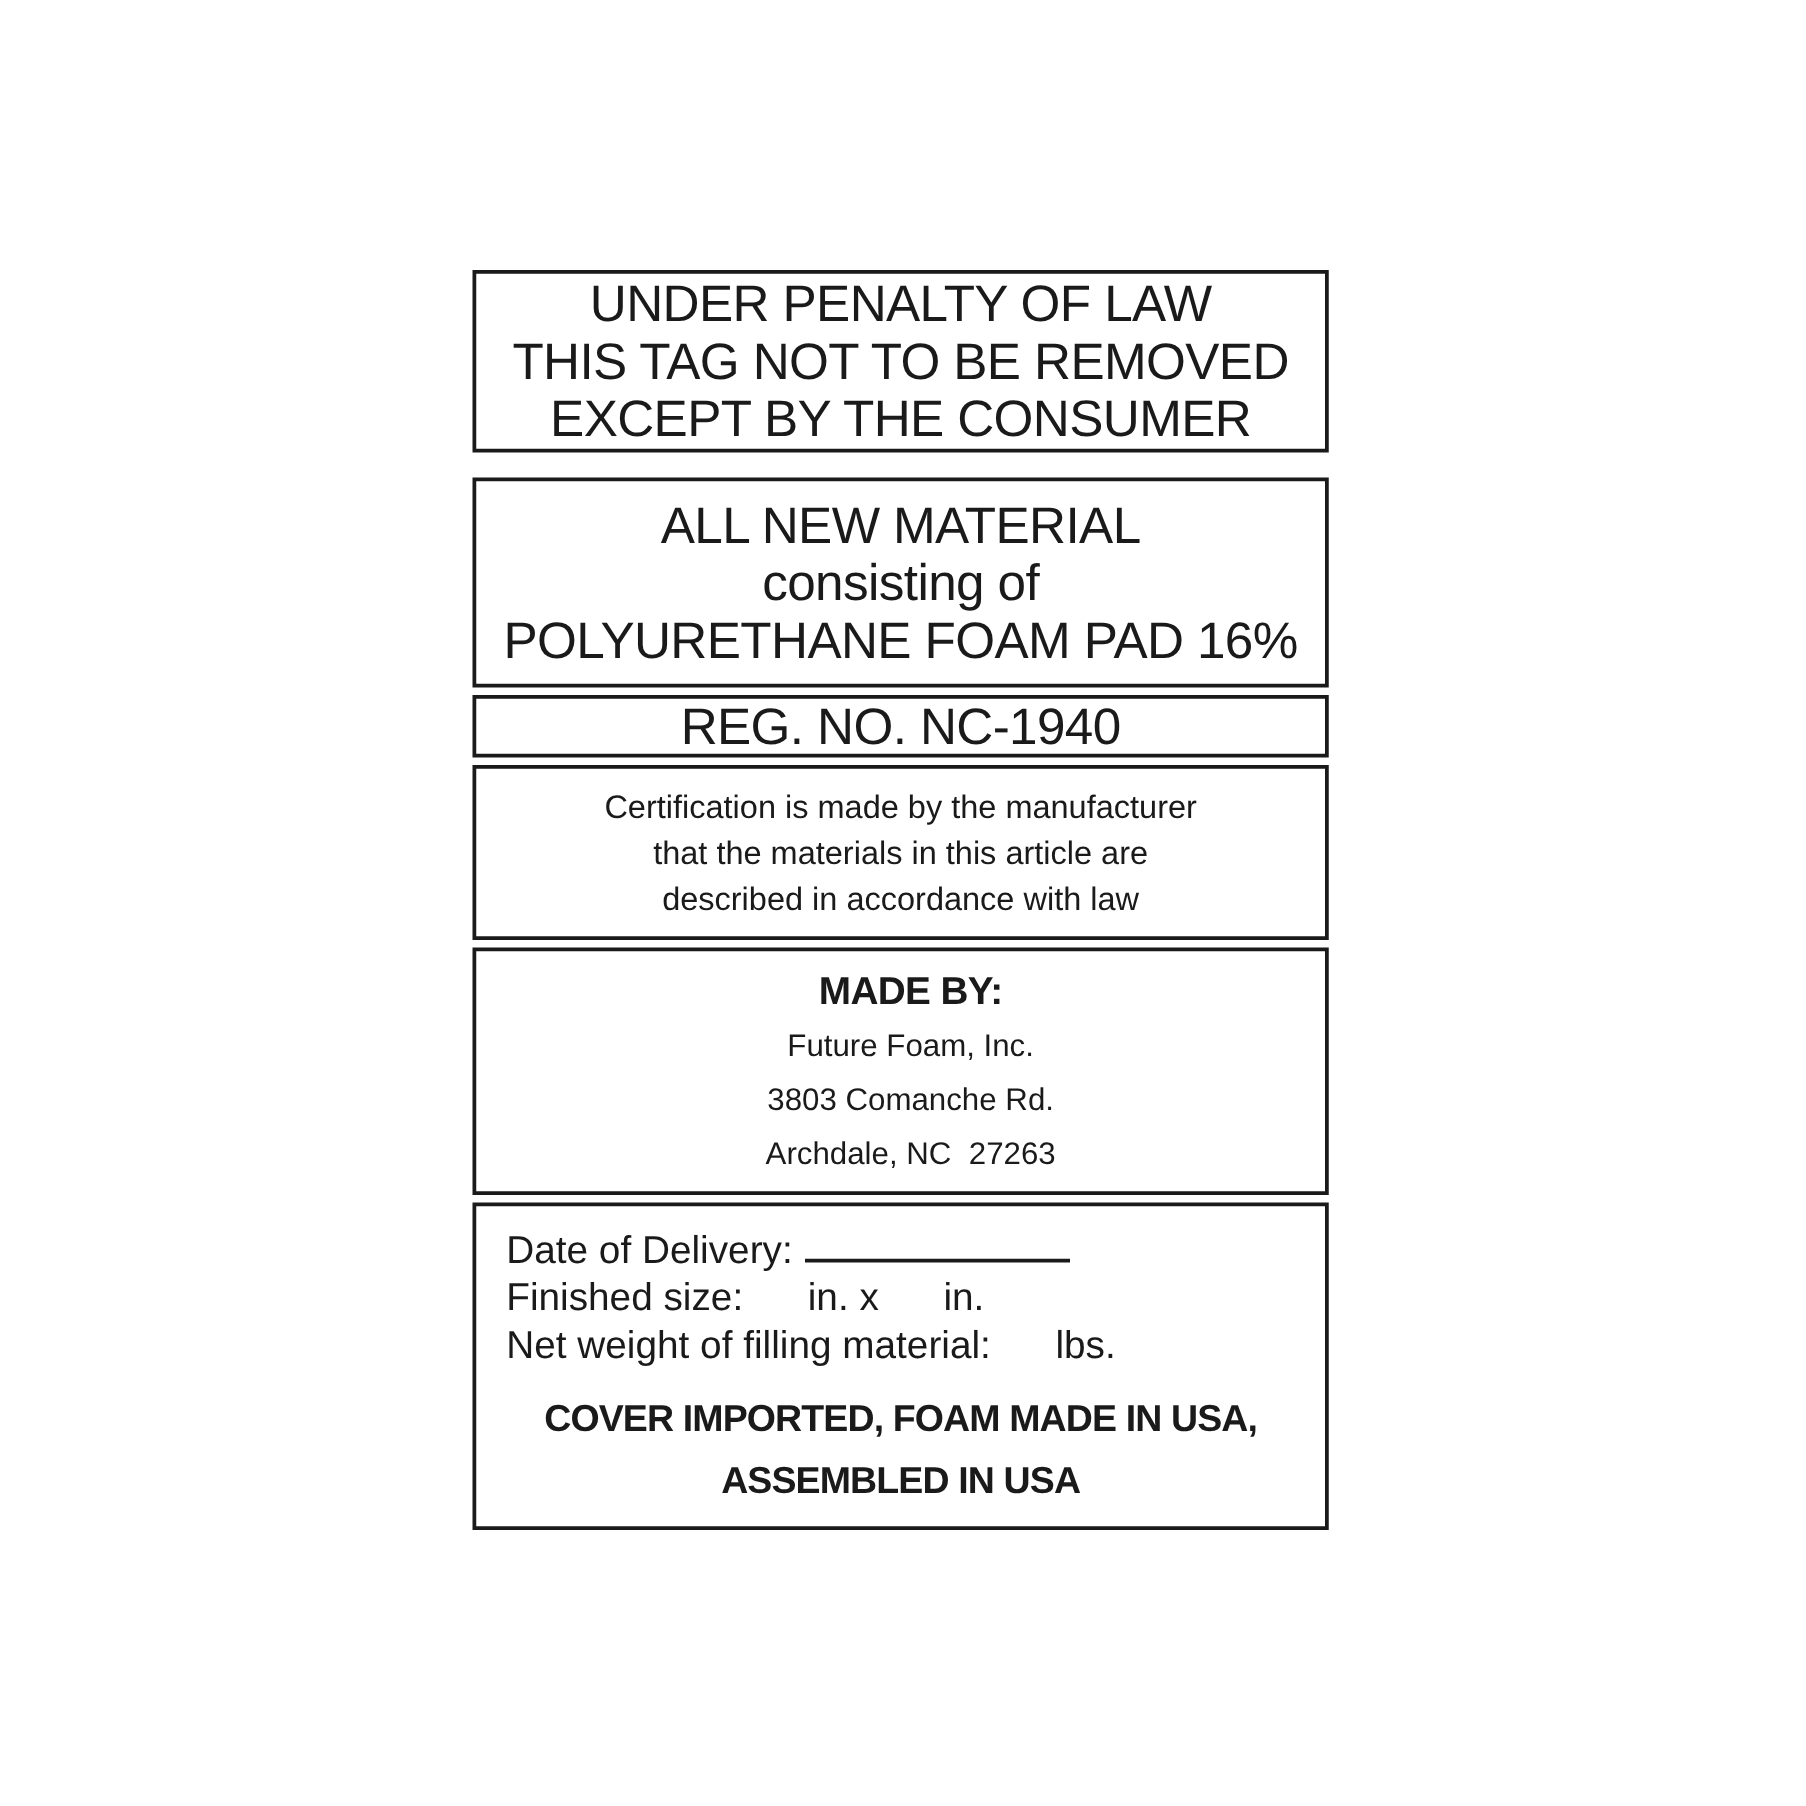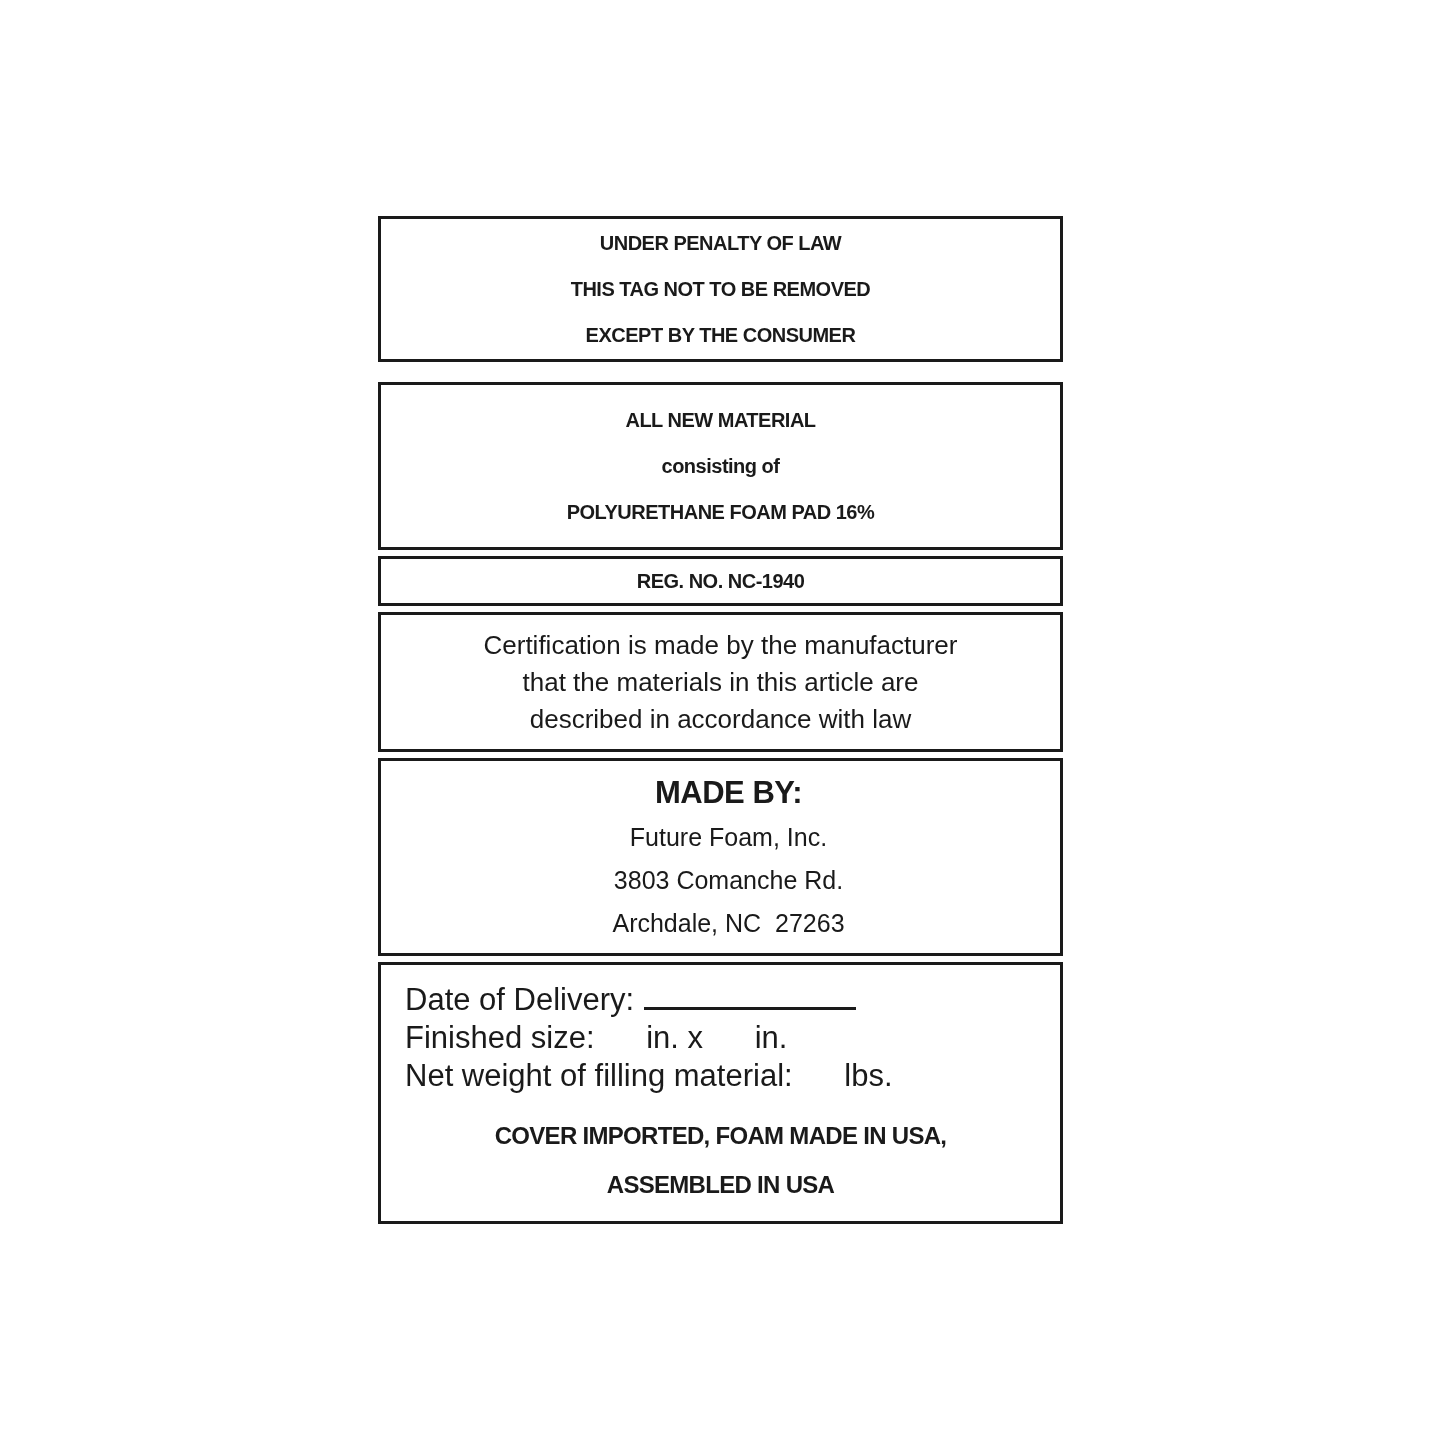--- a/index.html
+++ b/index.html
@@ -38,22 +38,22 @@
   .box:last-child { margin-bottom: 0; }
 
   .sec-penalty   { height: 146px; }
   .sec-material  { height: 168px; margin-top: 20px; }
   .sec-reg       { height: 50px;  }
   .sec-cert      { height: 140px; }
   .sec-madeby    { height: 198px; padding-left: 16px; }
   .sec-delivery  { height: 262px; justify-content: space-between; align-items: stretch; text-align: left; }
 
   .headline {
-    font-weight: 700;
-    font-size: 20px;
+    font-weight: 400;
+    font-size: 41px;
     line-height: 46px;
     letter-spacing: -0.5px;
     white-space: pre-wrap;
   }
   .cert-line {
     font-size: 26px;
     line-height: 37px;
     white-space: pre-wrap;
   }
   .madeby-title {
@@ -81,21 +81,21 @@
     height: 22px;
     border-bottom: 3px solid #1a1a1a;
     margin-left: 10px;
   }
   .origin {
     text-align: center;
     padding-bottom: 12px;
   }
   .origin-line {
     font-weight: 700;
-    font-size: 24px;
+    font-size: 30px;
     line-height: 49px;
     letter-spacing: -0.7px;
     white-space: pre-wrap;
   }
 </style>
 </head>
 <body>
 
 <div class="canvas">
   <div class="tag">

